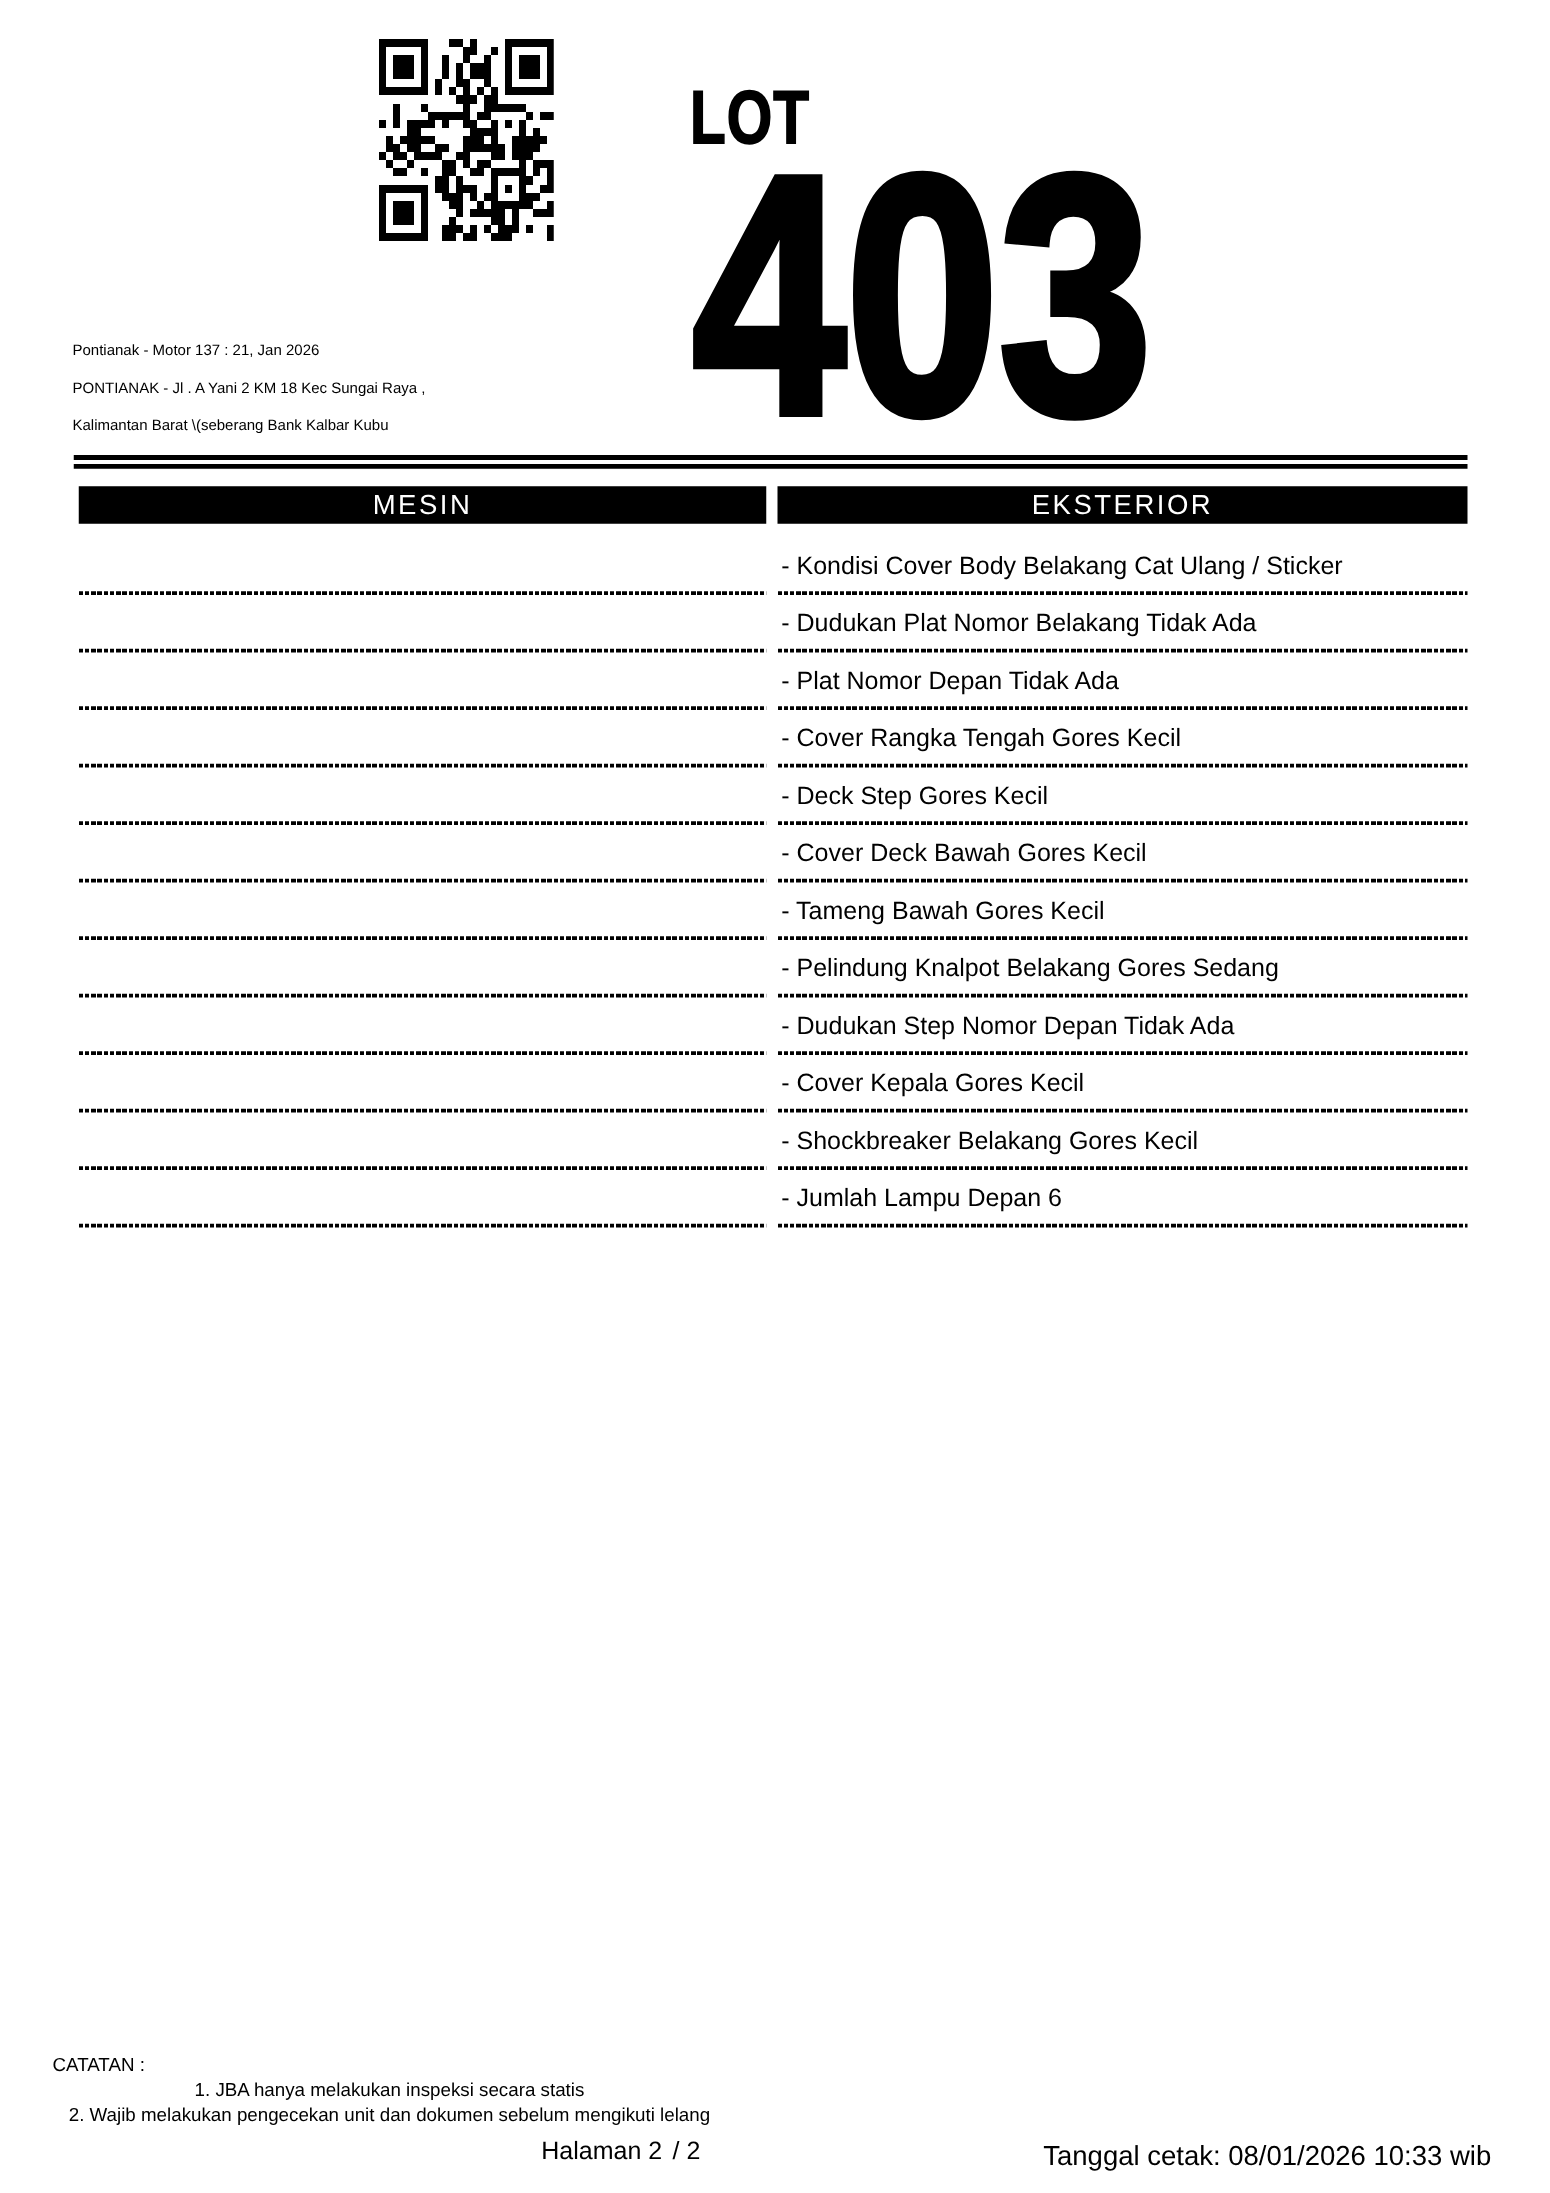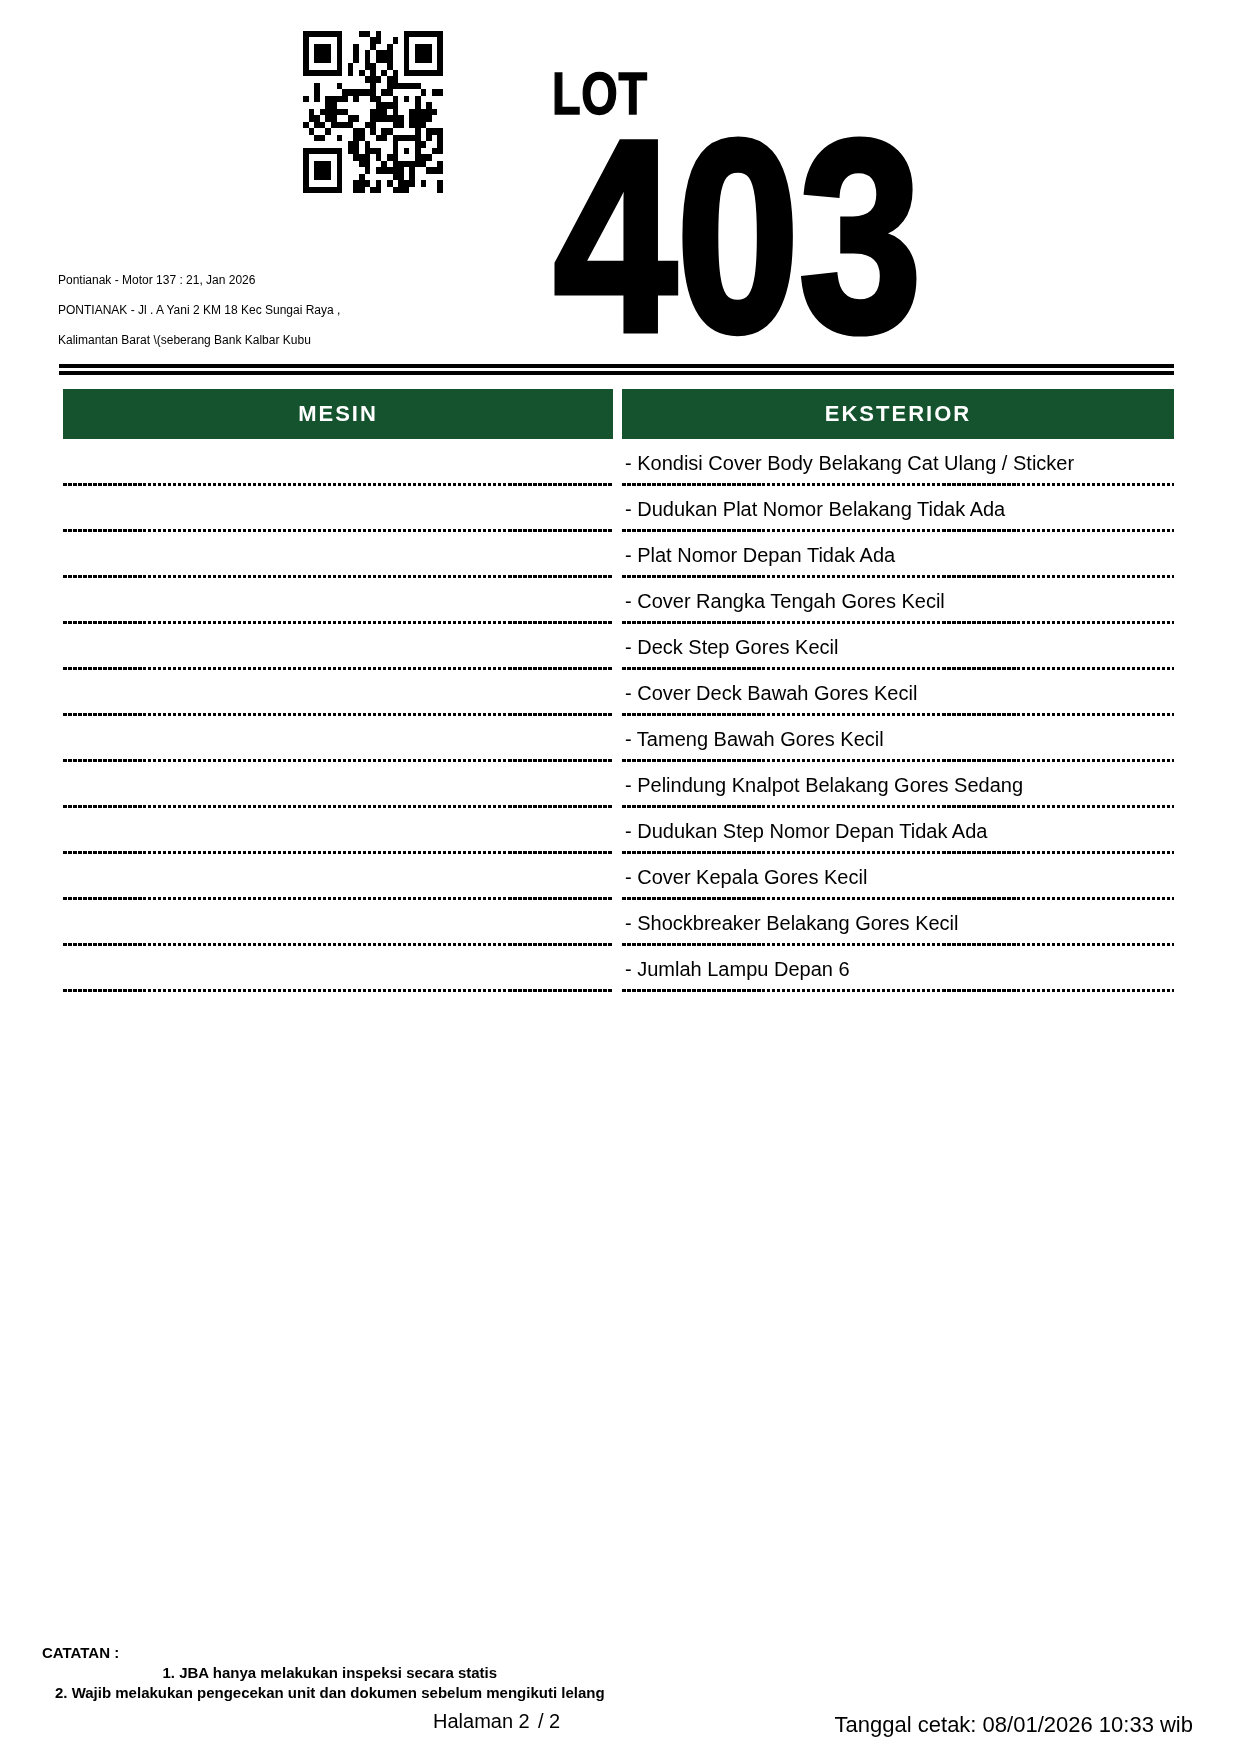--- a/index.html
+++ b/index.html
@@ -29,32 +29,32 @@
 
   .double-rule{
     position:absolute;left:59px;top:364px;width:1115px;height:11px;
     background:linear-gradient(#000 0 4px,#fff 4px 7px,#000 7px 11px);
   }
 
   .col{position:absolute;top:389px;}
   .col-mesin{left:63px;width:550px;}
   .col-eksterior{left:622px;width:552px;}
   .col-header{
-    height:50px;background:#14532d;color:#fff;
+    height:30px;background:#000000;color:#fff;
     display:flex;align-items:center;justify-content:center;
-    font-weight:bold;font-size:22px;letter-spacing:2px;
+    font-weight:normal;font-size:22px;letter-spacing:2px;
   }
-  .rows{padding-top:1px;}
+  .rows{padding-top:11px;}
   .row{height:46px;display:flex;align-items:center;position:relative;font-size:20px;padding-left:3px;white-space:nowrap;}
   .row::after{
     content:"";position:absolute;left:0;right:0;bottom:0;height:3px;
     background:repeating-linear-gradient(90deg,#000 0 3.5px,transparent 3.5px 5px);
   }
 
-  .catatan{position:absolute;left:42px;top:1643px;font-size:15px;line-height:20px;font-weight:bold;}
+  .catatan{position:absolute;left:42px;top:1643px;font-size:15px;line-height:20px;}
   .catatan .notes{padding-left:13px;text-align:center;}
 
   .page-label{position:absolute;left:433px;top:1710px;font-size:20px;}
   .page-total{position:absolute;left:538px;top:1710px;font-size:20px;}
   .printed{position:absolute;right:47px;top:1712px;font-size:22px;}
 </style>
 </head>
 <body>
 
 <div class="page">

